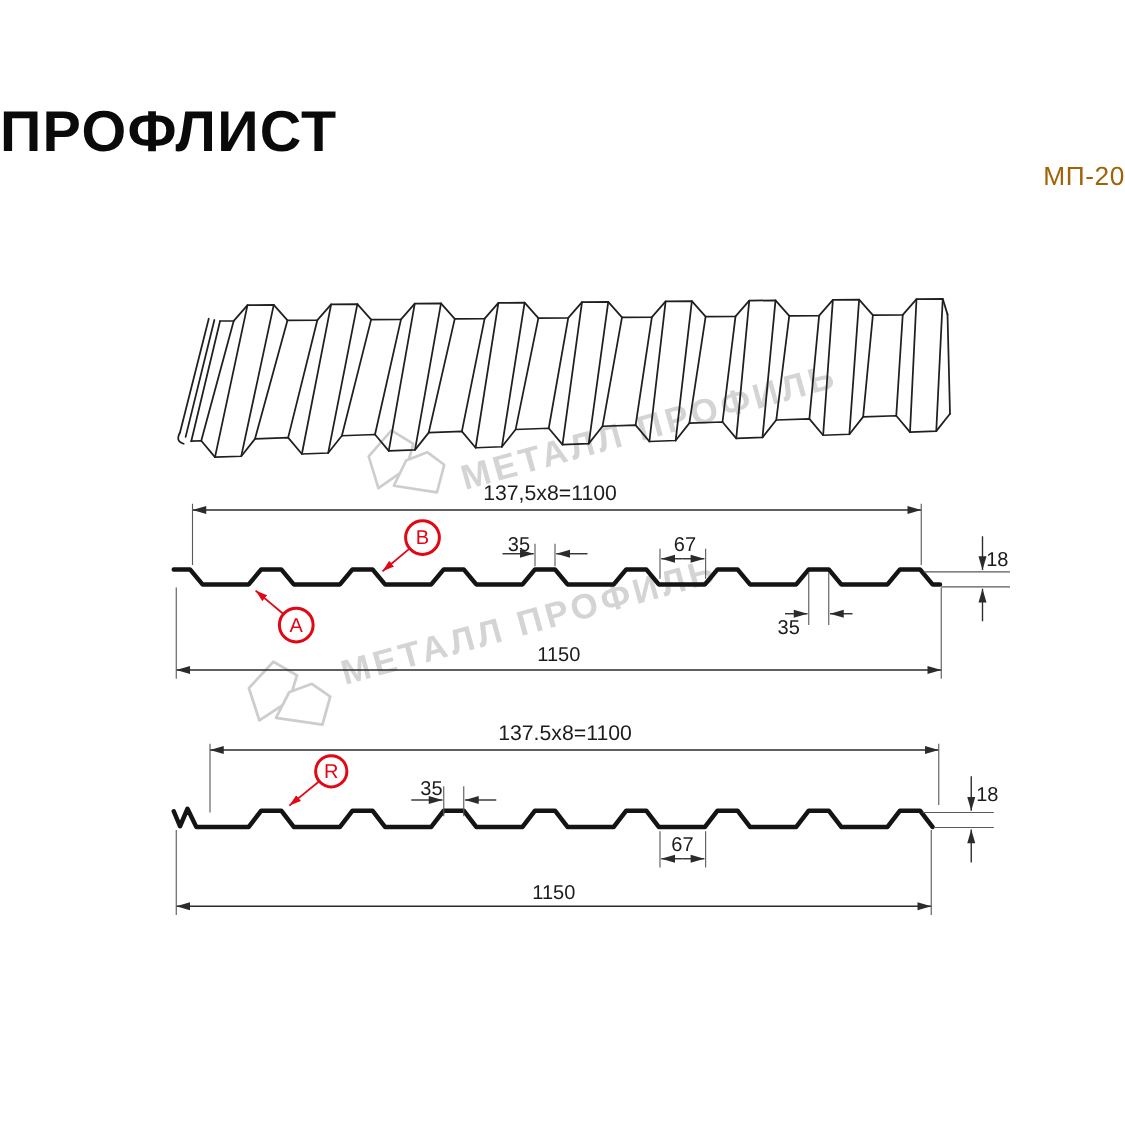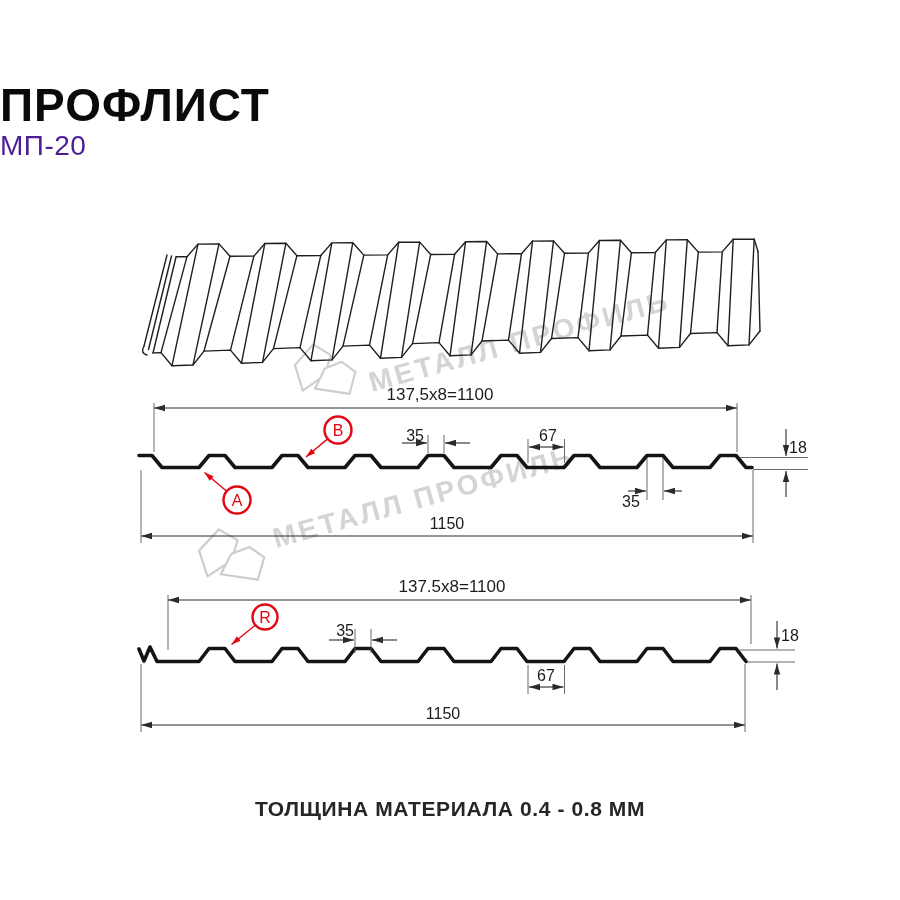--- a/index.html
+++ b/index.html
@@ -1,21 +1,21 @@
 <!DOCTYPE html>
 <html><head>
 <meta charset="utf-8">
 <style>
   html,body{margin:0;padding:0;background:#ffffff;}
   #canvas{position:relative;width:900px;height:900px;background:#fff;overflow:hidden;
           font-family:"Liberation Sans",sans-serif;}
   .title{position:absolute;left:0;top:78px;width:900px;
          font-size:46px;font-weight:800;letter-spacing:1px;color:#0a0a0a;}
-  .subtitle{position:absolute;left:0;top:130px;width:900px;text-align:left;
-         font-size:28px;font-weight:500;letter-spacing:0.5px;color:#4c1d95;}
+  .subtitle{position:absolute;left:0;top:130px;width:900px;text-align:right;
+         font-size:21px;font-weight:500;letter-spacing:0.5px;color:#a16207;}
   .footer{position:absolute;left:0;top:797px;width:900px;text-align:center;
          font-size:21px;font-weight:600;letter-spacing:0.6px;color:#262626;}
   svg{position:absolute;left:0;top:0;}
   .dimtxt{font-family:"Liberation Sans",sans-serif;font-size:16px;fill:#1c1c1c;}
   .dimtop{font-family:"Liberation Sans",sans-serif;font-size:17px;fill:#1c1c1c;}
   .redtxt{font-family:"Liberation Sans",sans-serif;font-size:16px;font-weight:500;fill:#e30613;}
   .wmtext{font-family:"Liberation Sans",sans-serif;font-size:28px;font-weight:700;
           letter-spacing:3px;fill:#d4d4d4;}
   .dimline{stroke:#2b2b2b;stroke-width:1.1;fill:none;}
   .extline{stroke:#5a5a5a;stroke-width:0.9;fill:none;}
@@ -188,14 +188,13 @@
       <line class="extline" x1="745" y1="664" x2="745" y2="732"></line>
 
       <g>
         <line class="redline" x1="255.4" y1="625" x2="231.5" y2="644.5" marker-end="url(#mR)"></line>
         <circle class="redcirc" cx="265" cy="617" r="12.5"></circle>
         <text class="redtxt" x="265" y="622.5" text-anchor="middle" font-size="15">R</text>
       </g>
     </g>
   </svg>
 
-  <div class="footer">ТОЛЩИНА МАТЕРИАЛА 0.4 - 0.8 ММ</div>
 </div>
 
 </body></html>

